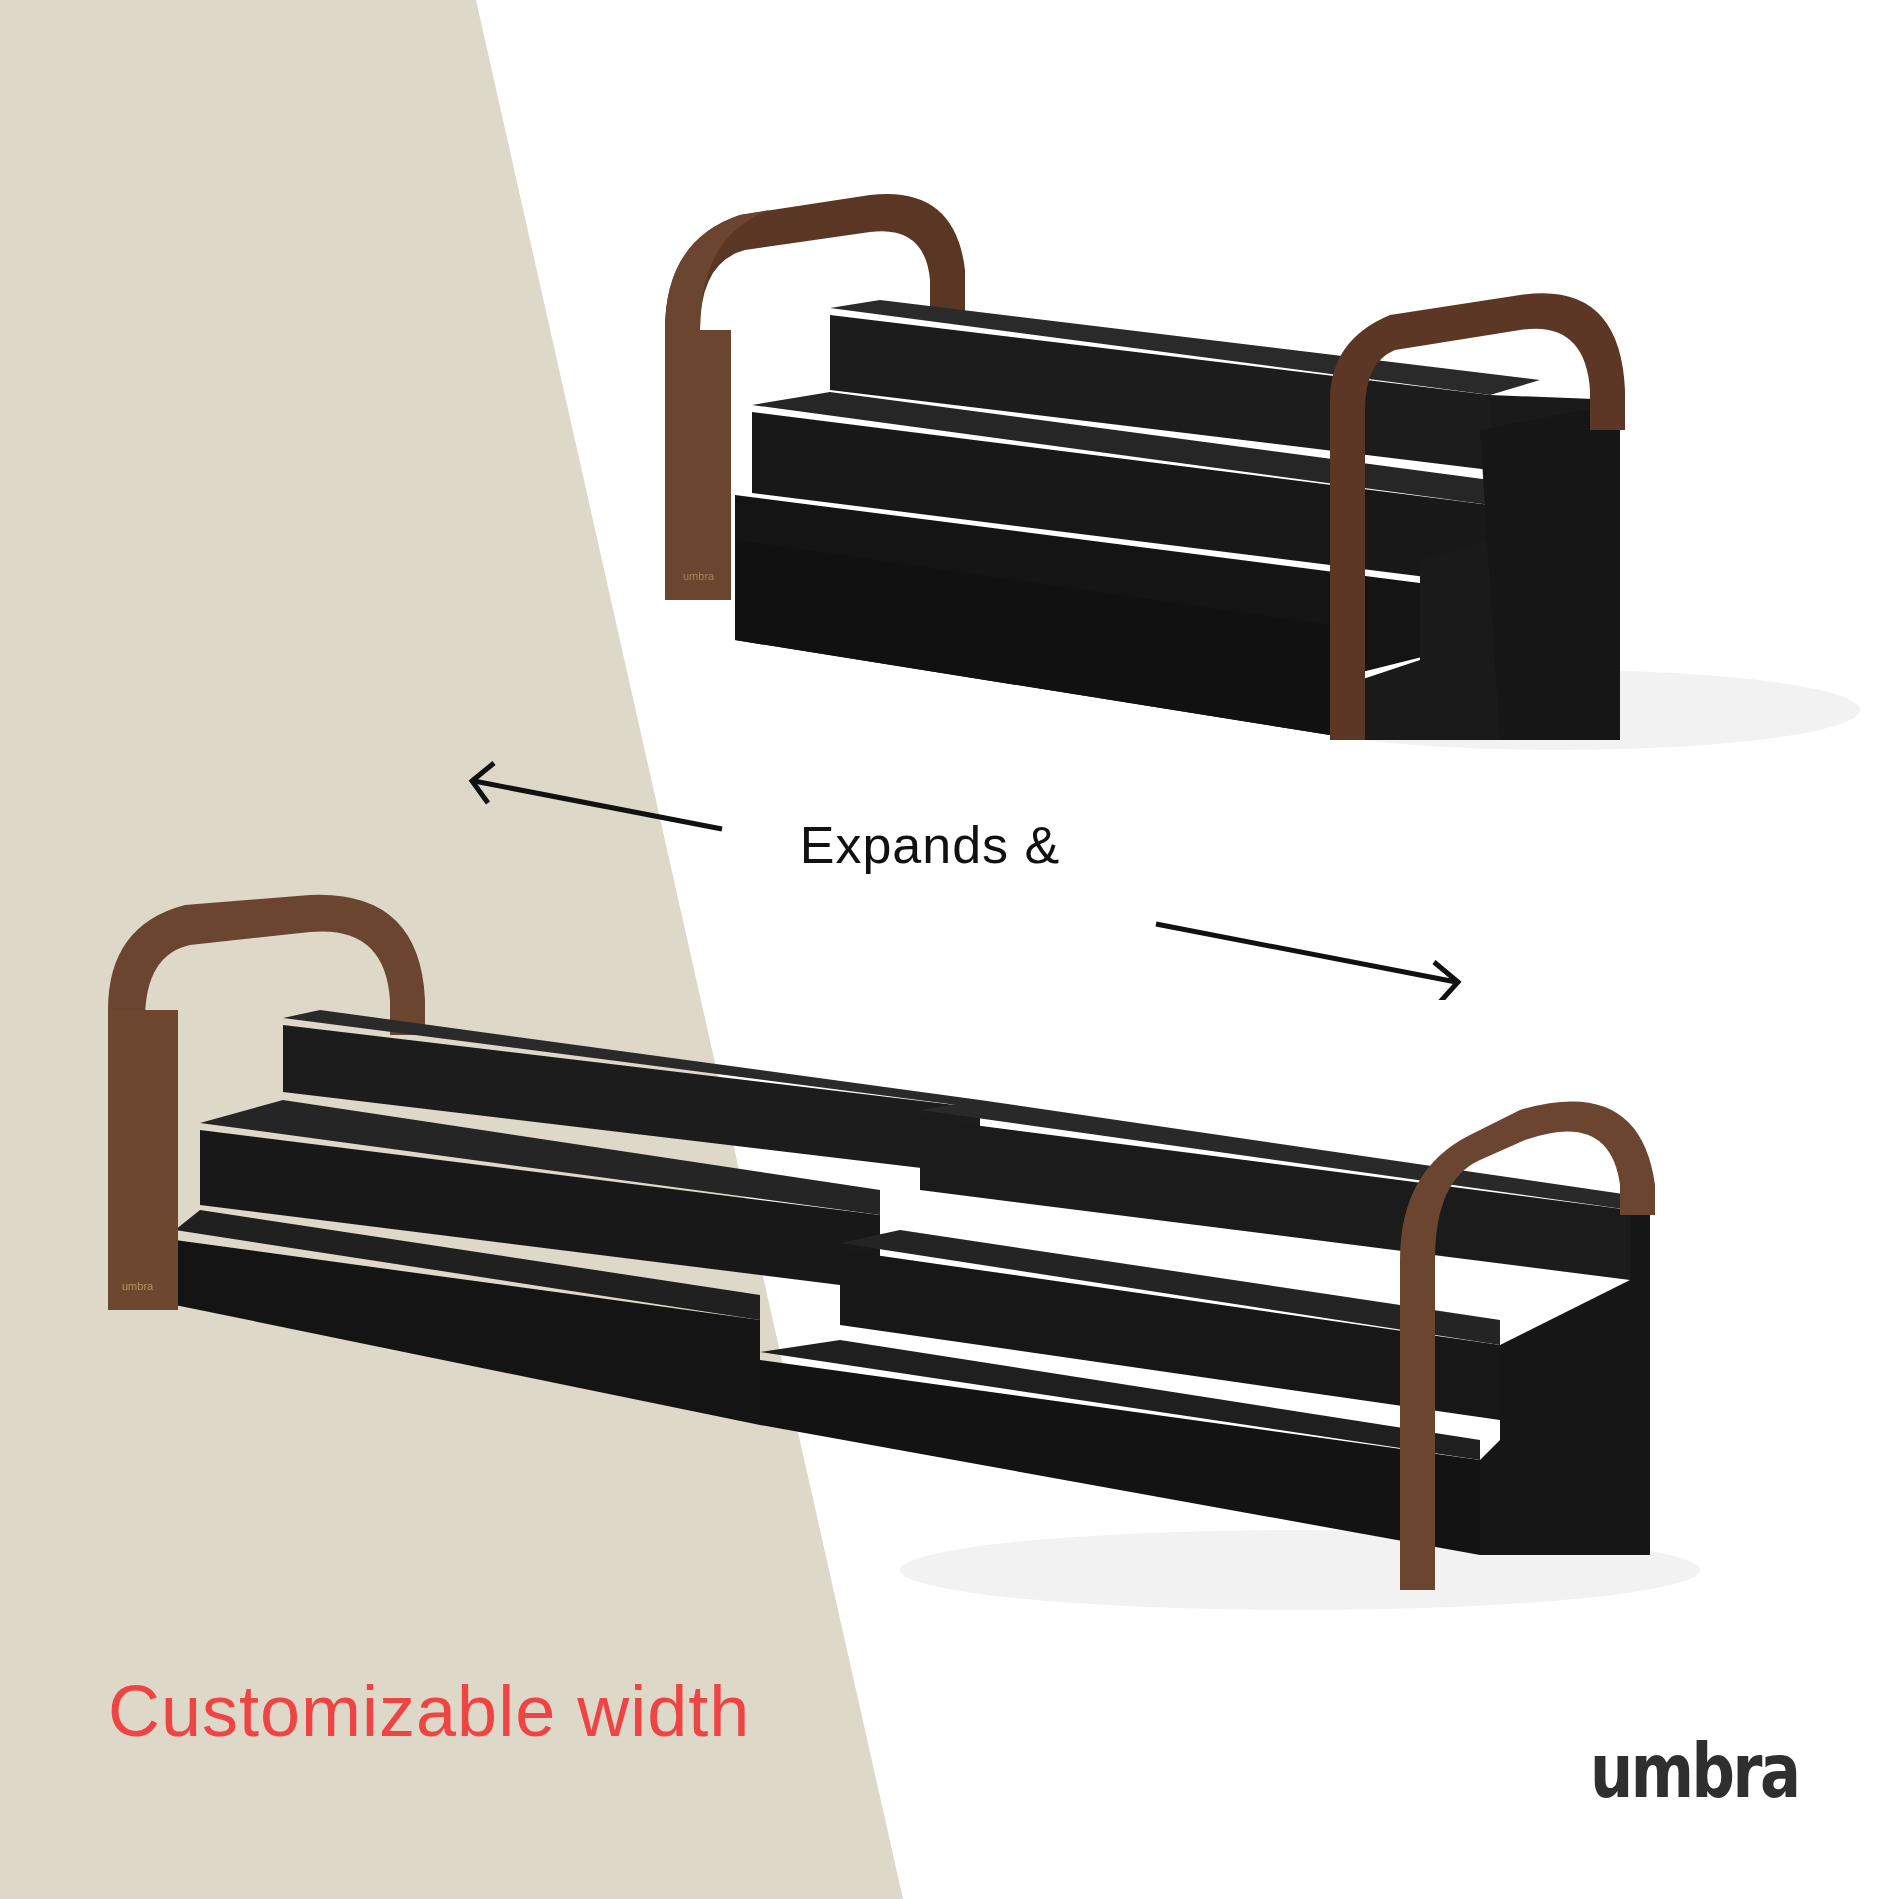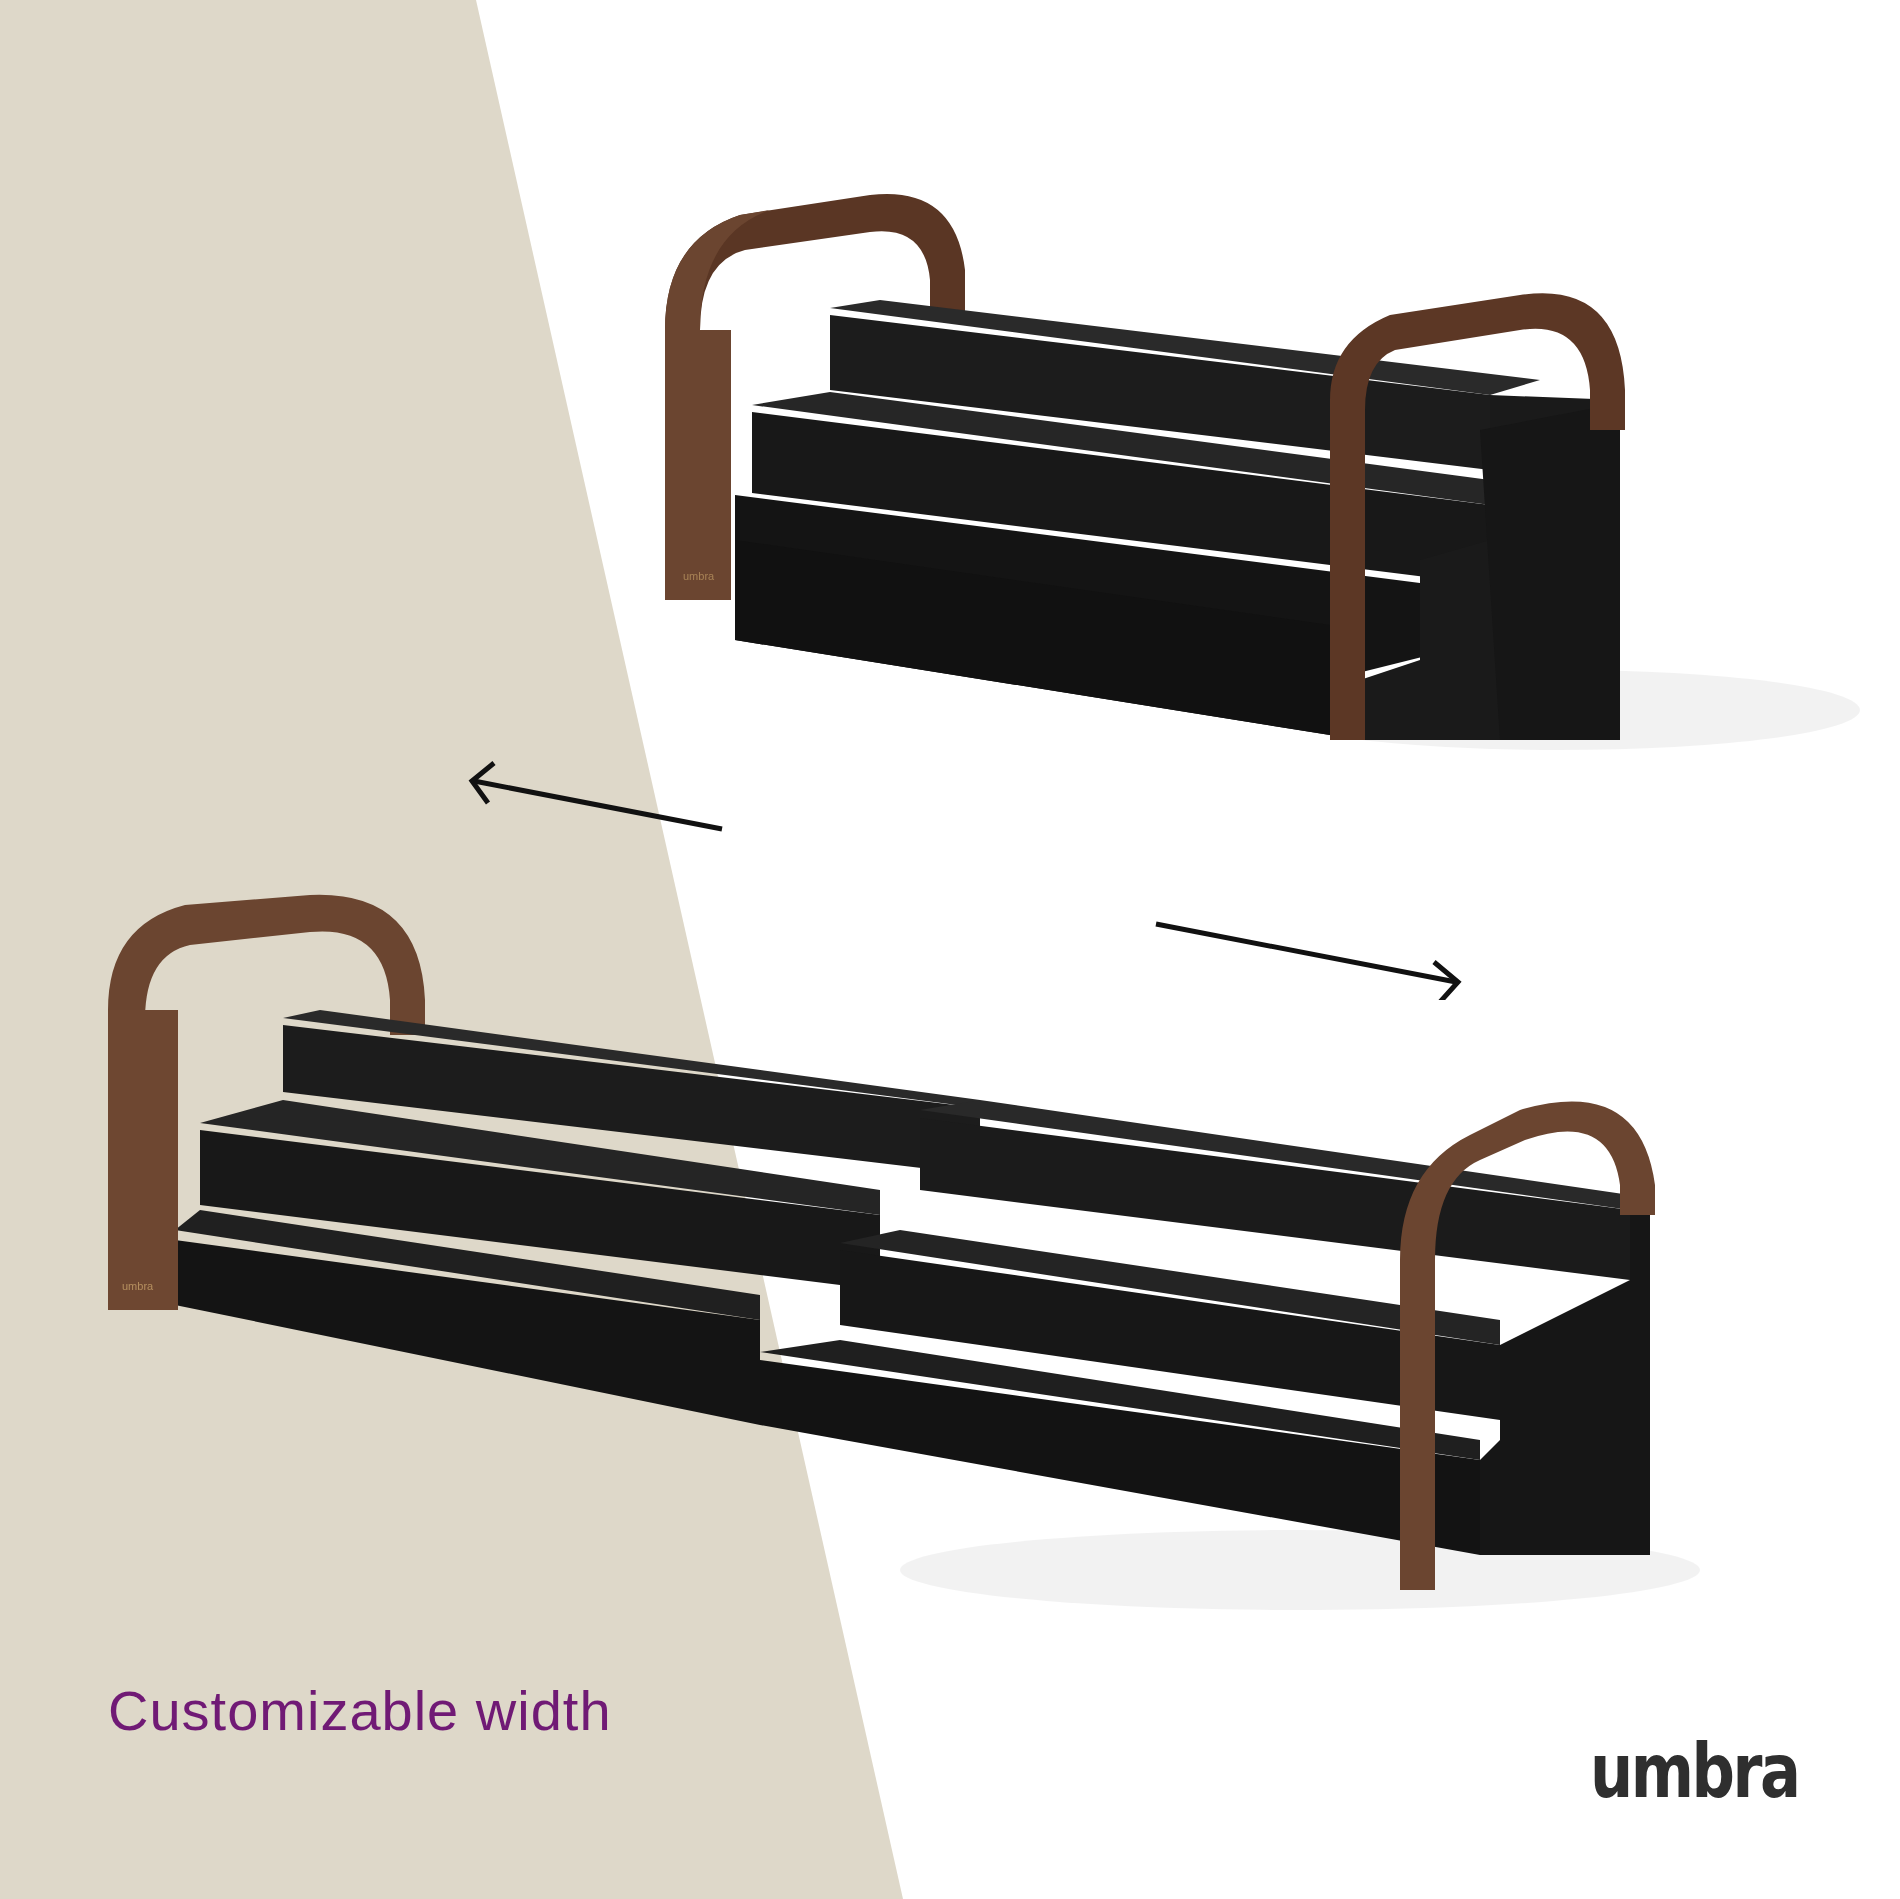--- a/index.html
+++ b/index.html
@@ -13,21 +13,21 @@
   }
   .product { position: absolute; }
   .headline {
     position: absolute; left: 760px; top: 818px; width: 340px;
     text-align: center; font-size: 52px; line-height: 54px; color: #111;
     letter-spacing: 1px;
   }
   .headline span { display: block; }
   .caption {
     position: absolute; left: 108px; top: 1672px; width: 720px;
-    font-size: 56px; line-height: 78px; color: #701a75; letter-spacing: 1px;
+    font-size: 72px; line-height: 78px; color: #ef4444; letter-spacing: 1px;
   }
   .caption span { display: block; }
   .brand-logo {
     position: absolute; left: 1590px; top: 1728px;
     font-family: "DejaVu Sans", sans-serif; font-weight: bold;
     font-size: 74px; color: #2f2f2f; letter-spacing: -3px;
     transform: scaleX(0.82); transform-origin: left top;
   }
   .arrow { position: absolute; }
 </style>
@@ -97,19 +97,20 @@
 <svg class="arrow" style="left:460px;top:755px" width="270" height="90" viewBox="0 0 270 90">
   <line x1="262" y1="74" x2="14" y2="26" stroke="#111" stroke-width="5"></line>
   <polyline points="34,8 12,26 28,48" fill="none" stroke="#111" stroke-width="5"></polyline>
 </svg>
 <svg class="arrow" style="left:1150px;top:910px" width="320" height="90" viewBox="0 0 320 90">
   <line x1="6" y1="14" x2="306" y2="72" stroke="#111" stroke-width="5"></line>
   <polyline points="284,52 308,72 290,92" fill="none" stroke="#111" stroke-width="5"></polyline>
 </svg>
 
 <div class="headline">
+  <span>Expands &amp;</span>
 </div>
 
 <div class="caption">
   <span>Customizable width</span>
 </div>
 
 <div class="brand-logo">umbra</div>
 
 </body></html>

